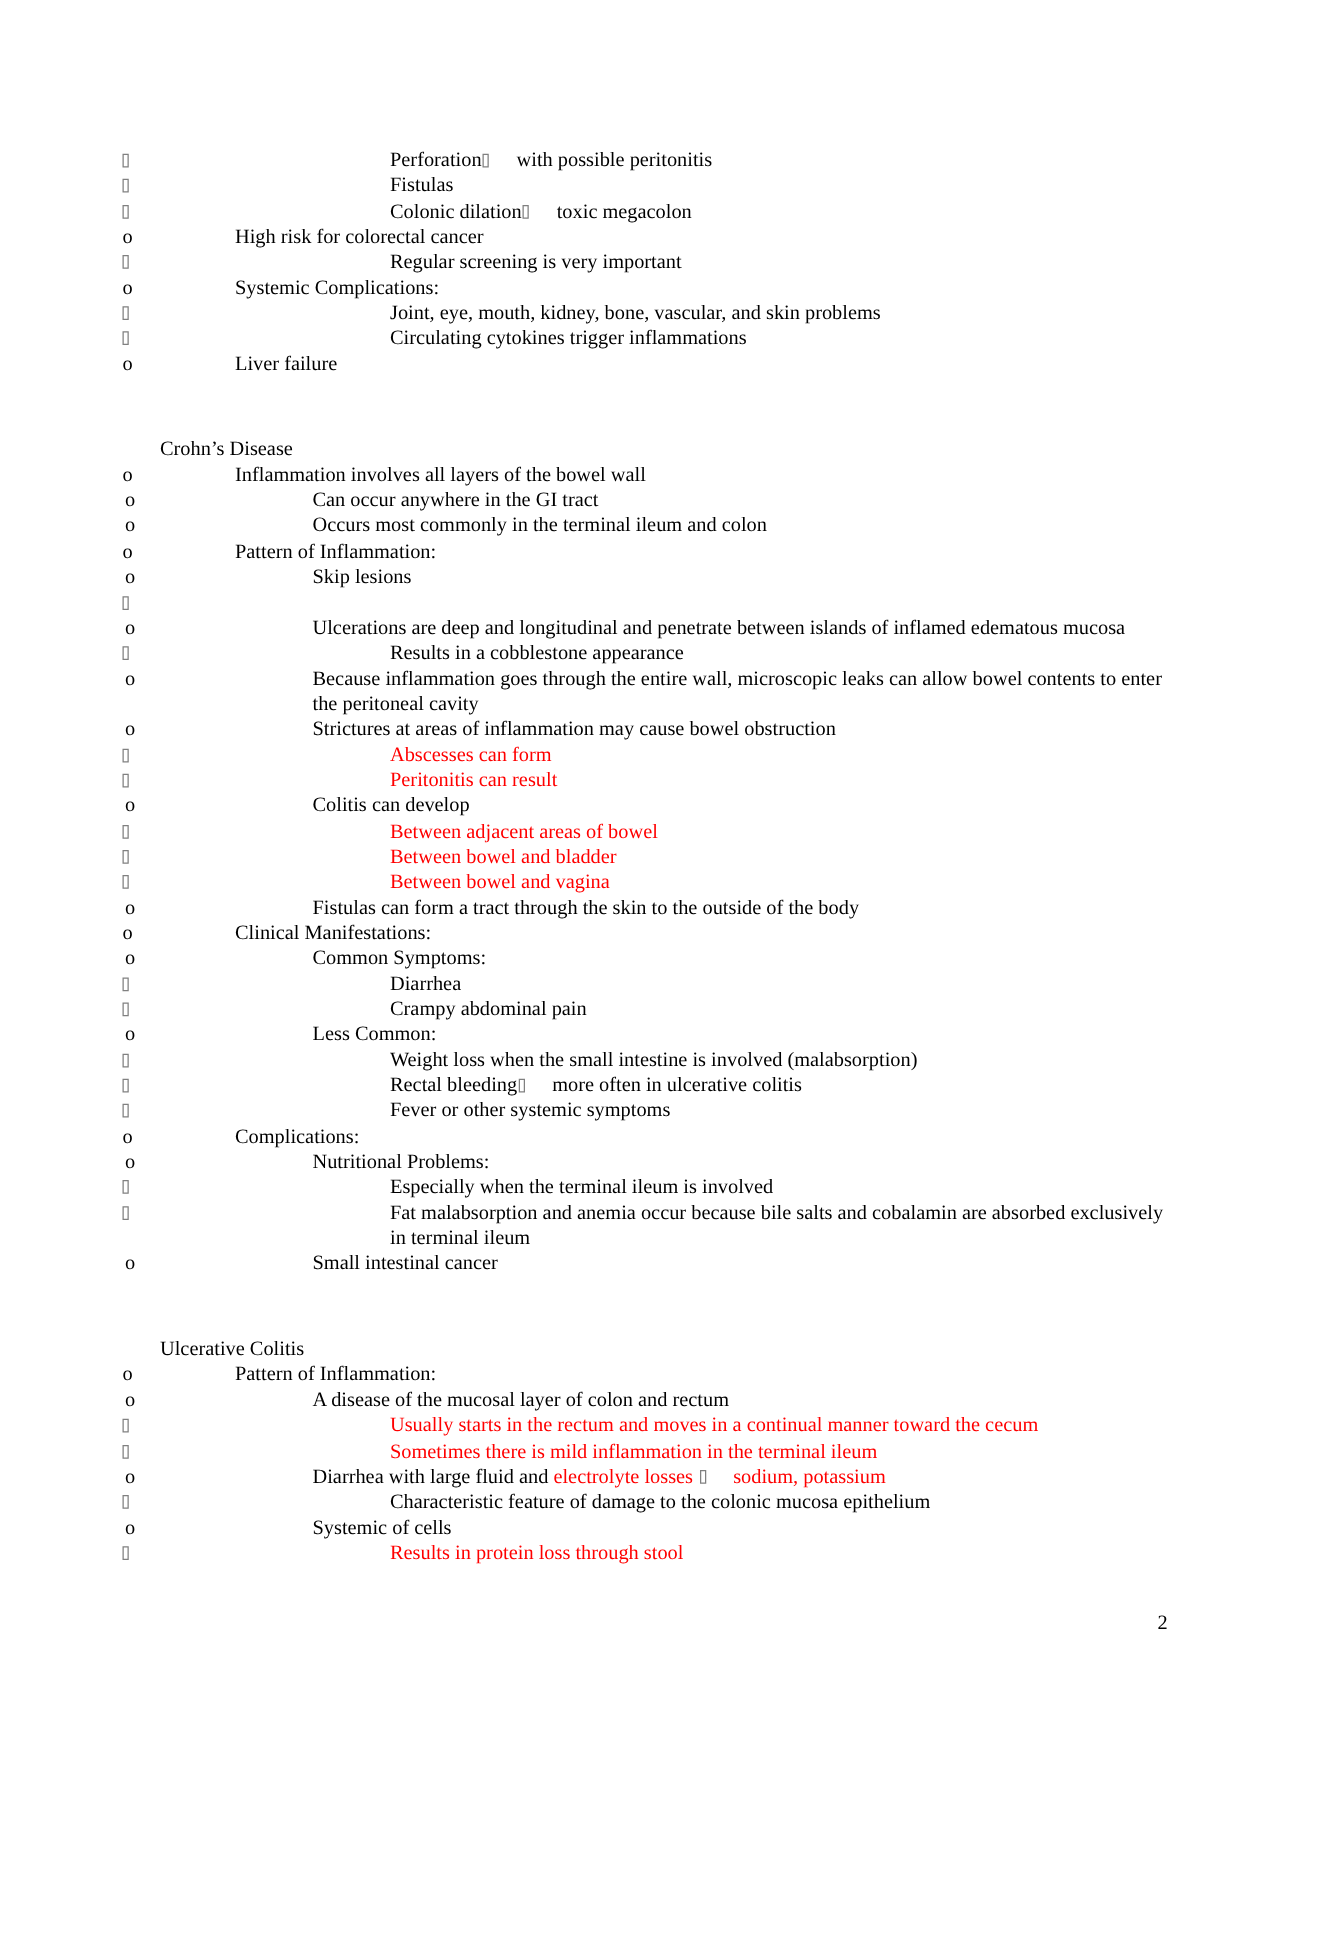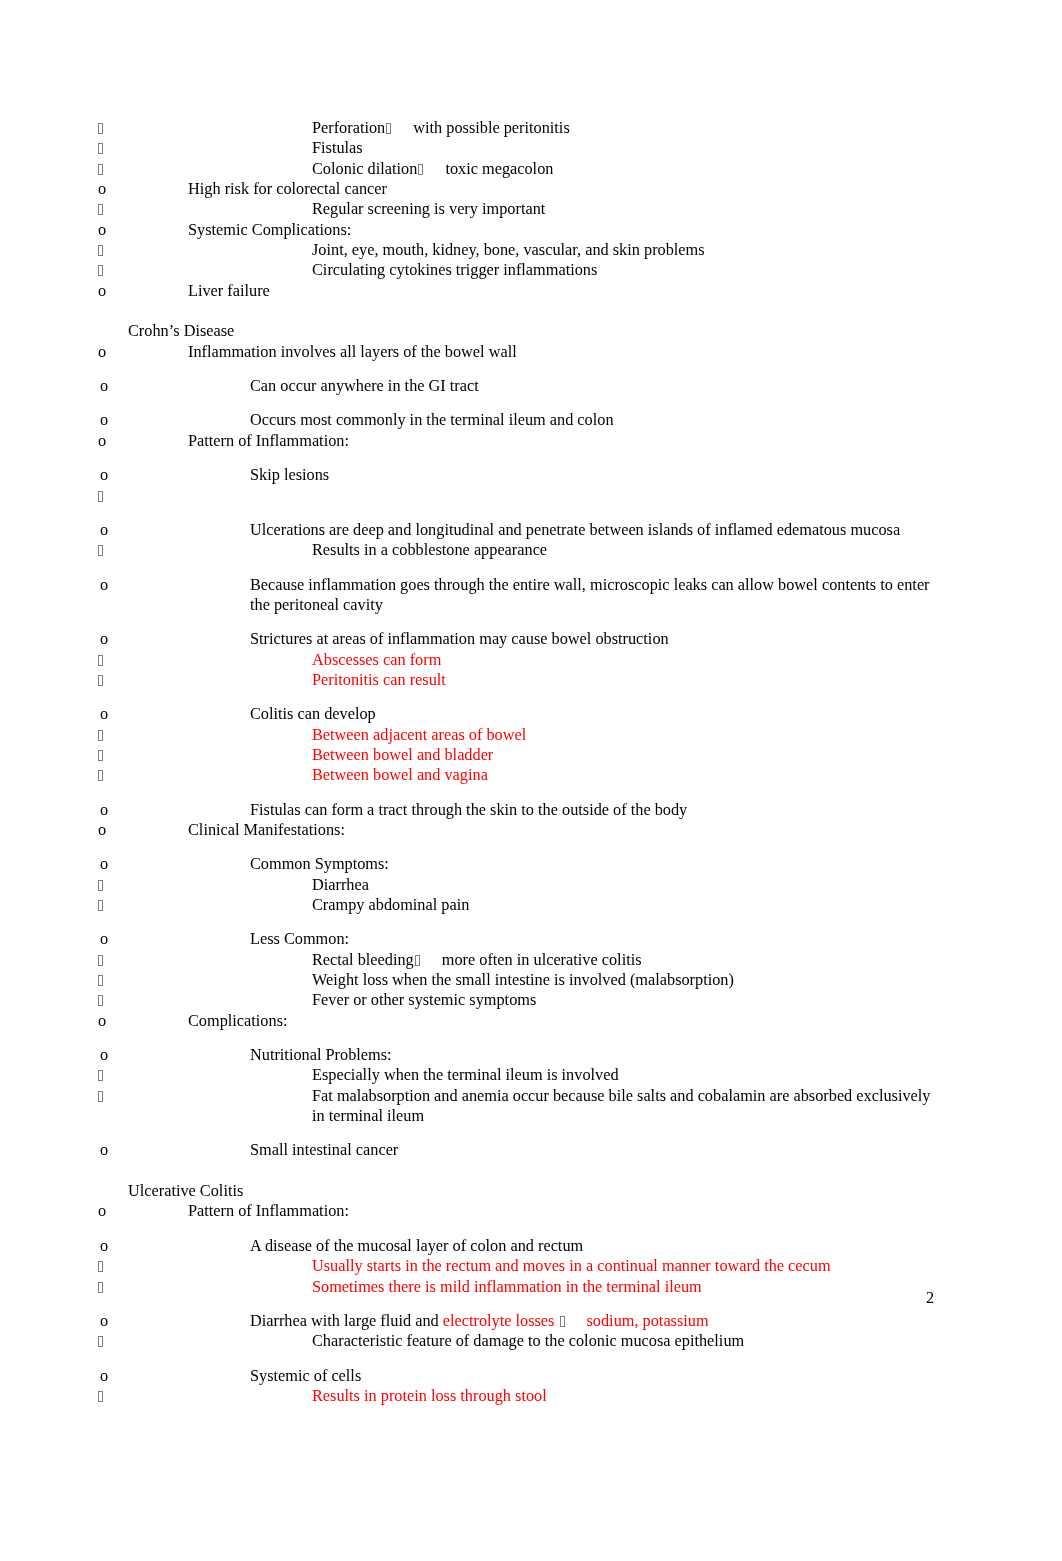--- a/index.html
+++ b/index.html
@@ -37,32 +37,32 @@
     line-height: 20.35px;
     white-space: normal;
     position: relative;
     box-sizing: border-box;
   }
 
   
   .lvl0 {
     padding-left: 0px;
     text-indent: 0px;
+    margin-top: 28px;
   }
 
   
   .lvl1 {
     padding-left: 60px;
     text-indent: -60px;
   }
   
   .lvl2 {
     padding-left: 122px;
     text-indent: -122px;
-    margin-top: 14px;
   }
   
   .lvl3 {
     padding-left: 184px;
     text-indent: -184px;
   }
 
   
   .mk {
     display: inline-block;
@@ -138,22 +138,22 @@
       <div class="line lvl2"><span class="mk">o</span><span>Colitis can develop</span></div>
       <div class="line lvl3"><span class="mk"><span class="boxglyph"></span></span><span class="red">Between adjacent areas of bowel</span></div>
       <div class="line lvl3"><span class="mk"><span class="boxglyph"></span></span><span class="red">Between bowel and bladder</span></div>
       <div class="line lvl3"><span class="mk"><span class="boxglyph"></span></span><span class="red">Between bowel and vagina</span></div>
       <div class="line lvl2"><span class="mk">o</span><span>Fistulas can form a tract through the skin to the outside of the body</span></div>
       <div class="line lvl1"><span class="mk">o</span><span>Clinical Manifestations:</span></div>
       <div class="line lvl2"><span class="mk">o</span><span>Common Symptoms:</span></div>
       <div class="line lvl3"><span class="mk"><span class="boxglyph"></span></span><span>Diarrhea</span></div>
       <div class="line lvl3"><span class="mk"><span class="boxglyph"></span></span><span>Crampy abdominal pain</span></div>
       <div class="line lvl2"><span class="mk">o</span><span>Less Common:</span></div>
+      <div class="line lvl3"><span class="mk"><span class="boxglyph"></span></span><span>Weight loss when the small intestine is involved (malabsorption)</span></div>
       <div class="line lvl3"><span class="mk"><span class="boxglyph"></span></span><span>Rectal bleeding</span><span class="boxglyph inline"></span><span class="tabgap"></span><span>more often in ulcerative colitis</span></div>
-      <div class="line lvl3"><span class="mk"><span class="boxglyph"></span></span><span>Weight loss when the small intestine is involved (malabsorption)</span></div>
       <div class="line lvl3"><span class="mk"><span class="boxglyph"></span></span><span>Fever or other systemic symptoms</span></div>
       <div class="line lvl1"><span class="mk">o</span><span>Complications:</span></div>
       <div class="line lvl2"><span class="mk">o</span><span>Nutritional Problems:</span></div>
       <div class="line lvl3"><span class="mk"><span class="boxglyph"></span></span><span>Especially when the terminal ileum is involved</span></div>
       <div class="line lvl3"><span class="mk"><span class="boxglyph"></span></span><span>Fat malabsorption and anemia occur because bile salts and cobalamin are absorbed exclusively in terminal ileum</span></div>
       <div class="line lvl2"><span class="mk">o</span><span>Small intestinal cancer</span></div>
       <div class="spacer"></div>
       <div class="line lvl0">Ulcerative Colitis</div>
       <div class="line lvl1"><span class="mk">o</span><span>Pattern of Inflammation:</span></div>
       <div class="line lvl2"><span class="mk">o</span><span>A disease of the mucosal layer of colon and rectum</span></div>

